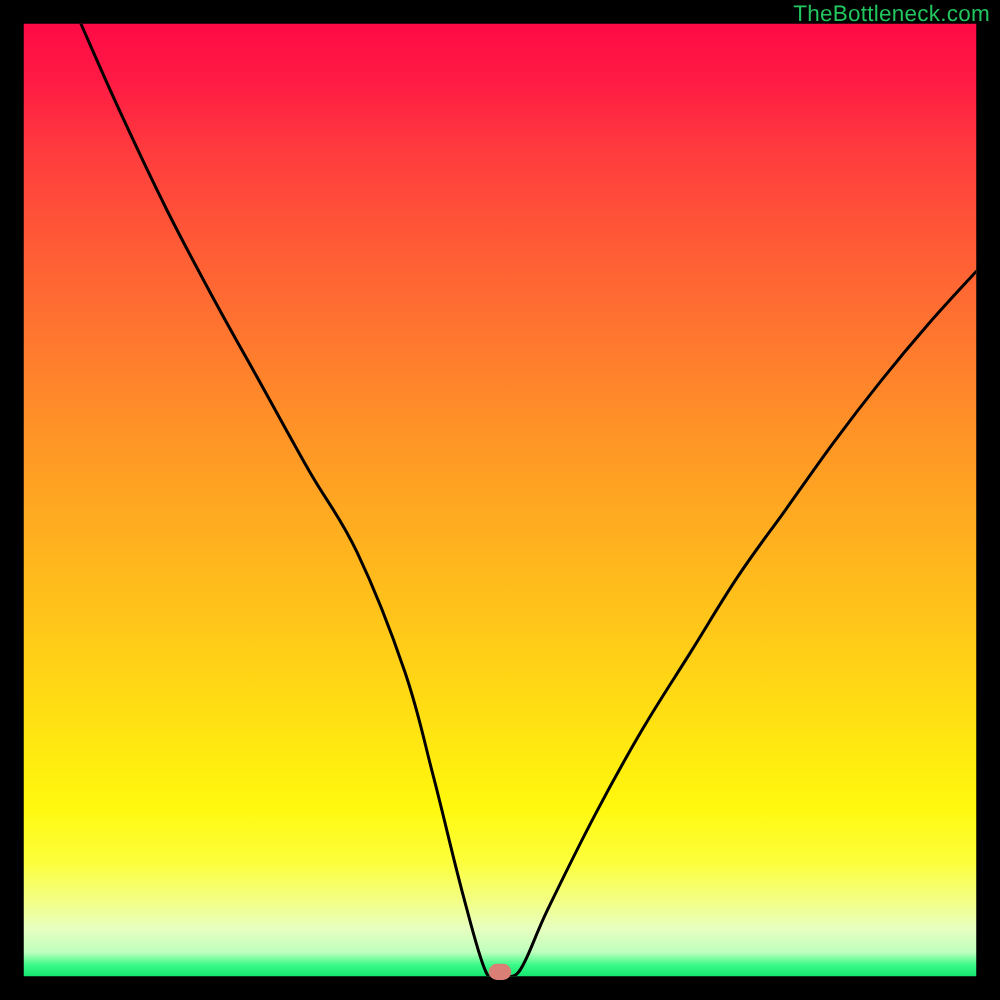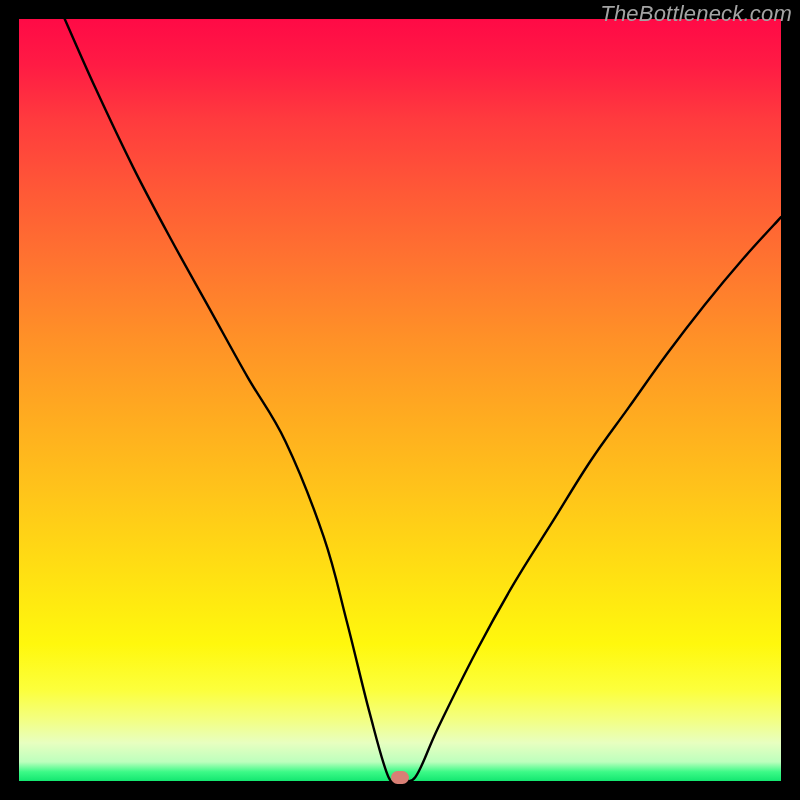--- a/index.html
+++ b/index.html
@@ -53,25 +53,24 @@
     position: absolute;
     width: 18px;
     height: 13px;
     border-radius: 7px;
     background: #d97f75;
   }
   .watermark {
     position: absolute;
     top: 1px;
     right: 8px;
-    color: #a3a3a3;
-    font-size: 22px;
+    color: #22c55e;
+    font-size: 18px;
     letter-spacing: 0.2px;
     font-weight: 400;
-    font-style: italic;
   }
 </style>
 </head>
 <body>
 
 <div class="frame">
   <div class="plot">
     <svg class="curve-svg" viewBox="0 0 762 762" preserveAspectRatio="none">
       <path id="curve-path" d="M 45.72 0.00 C 51.21 12.34, 63.86 41.83, 76.20 68.58 C 88.54 95.33, 100.58 121.16, 114.30 148.59 C 128.02 176.02, 138.68 195.61, 152.40 220.98 C 166.12 246.35, 176.78 264.87, 190.50 289.56 C 204.22 314.25, 214.88 334.14, 228.60 358.14 C 242.32 382.14, 252.98 394.11, 266.70 422.91 C 280.42 451.71, 293.83 485.93, 304.80 518.16 C 315.77 550.39, 319.43 570.43, 327.66 601.98 C 335.89 633.53, 342.98 665.30, 350.52 693.42 C 358.06 721.54, 364.08 746.53, 369.57 758.19 C 375.06 769.85, 376.20 758.19, 381.00 758.19 C 385.80 758.19, 389.38 767.11, 396.24 758.19 C 403.10 749.27, 408.13 731.29, 419.10 708.66 C 430.07 686.03, 443.48 658.52, 457.20 632.46 C 470.92 606.40, 481.58 587.20, 495.30 563.88 C 509.02 540.56, 519.68 524.87, 533.40 502.92 C 547.12 480.97, 557.78 462.53, 571.50 441.96 C 585.22 421.39, 595.88 407.82, 609.60 388.62 C 623.32 369.42, 633.98 353.80, 647.70 335.28 C 661.42 316.76, 672.08 302.89, 685.80 285.75 C 699.52 268.61, 710.18 255.80, 723.90 240.03 C 737.62 224.26, 755.14 205.66, 762.00 198.12" fill="none" stroke="#000" stroke-width="2.4" stroke-linejoin="round" stroke-linecap="round"></path>
     </svg>

